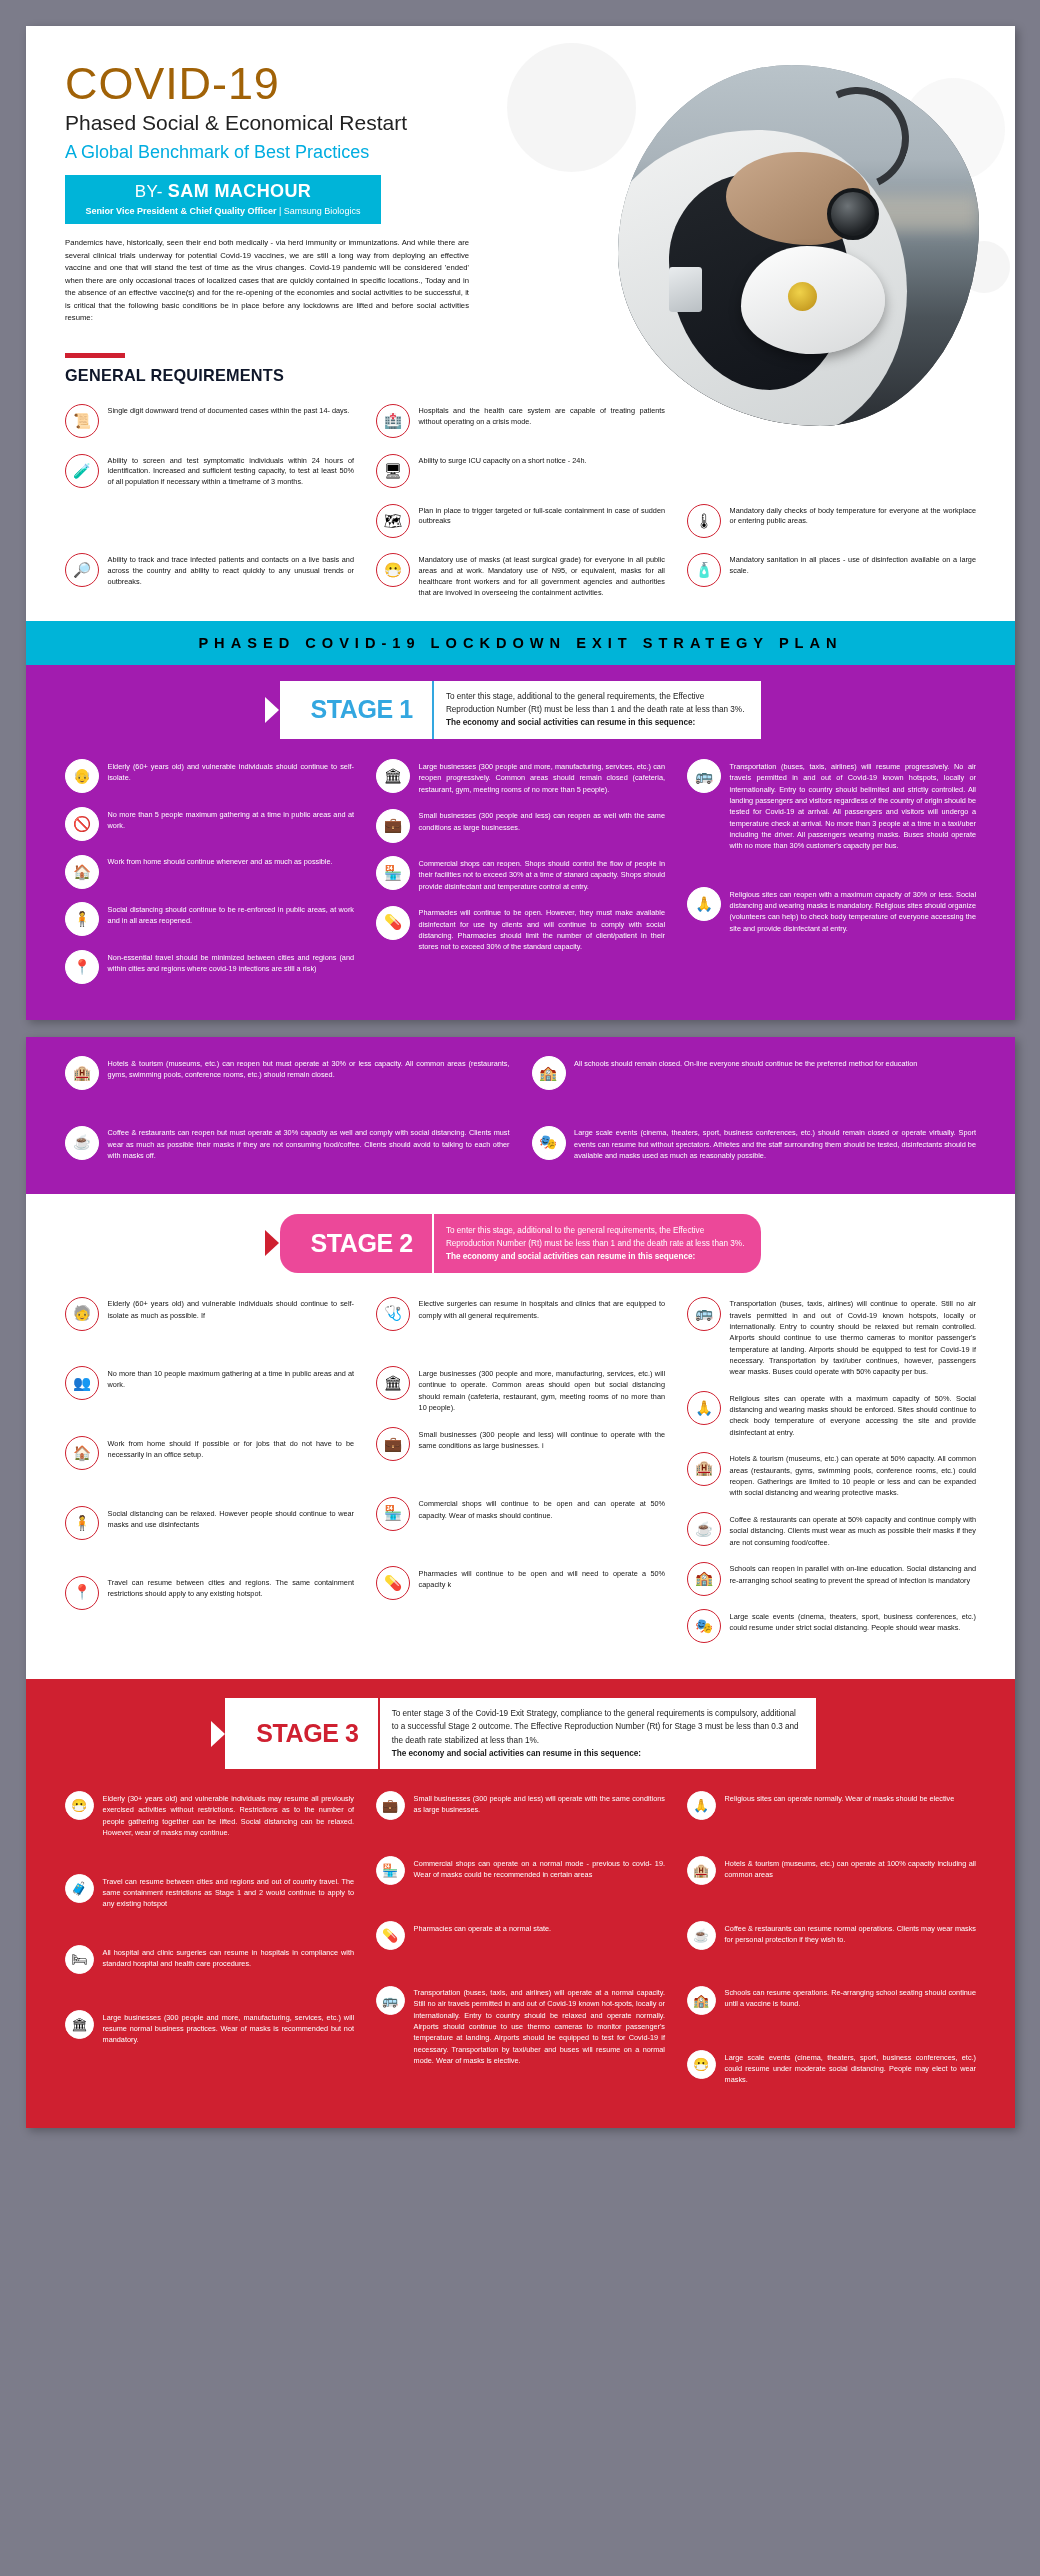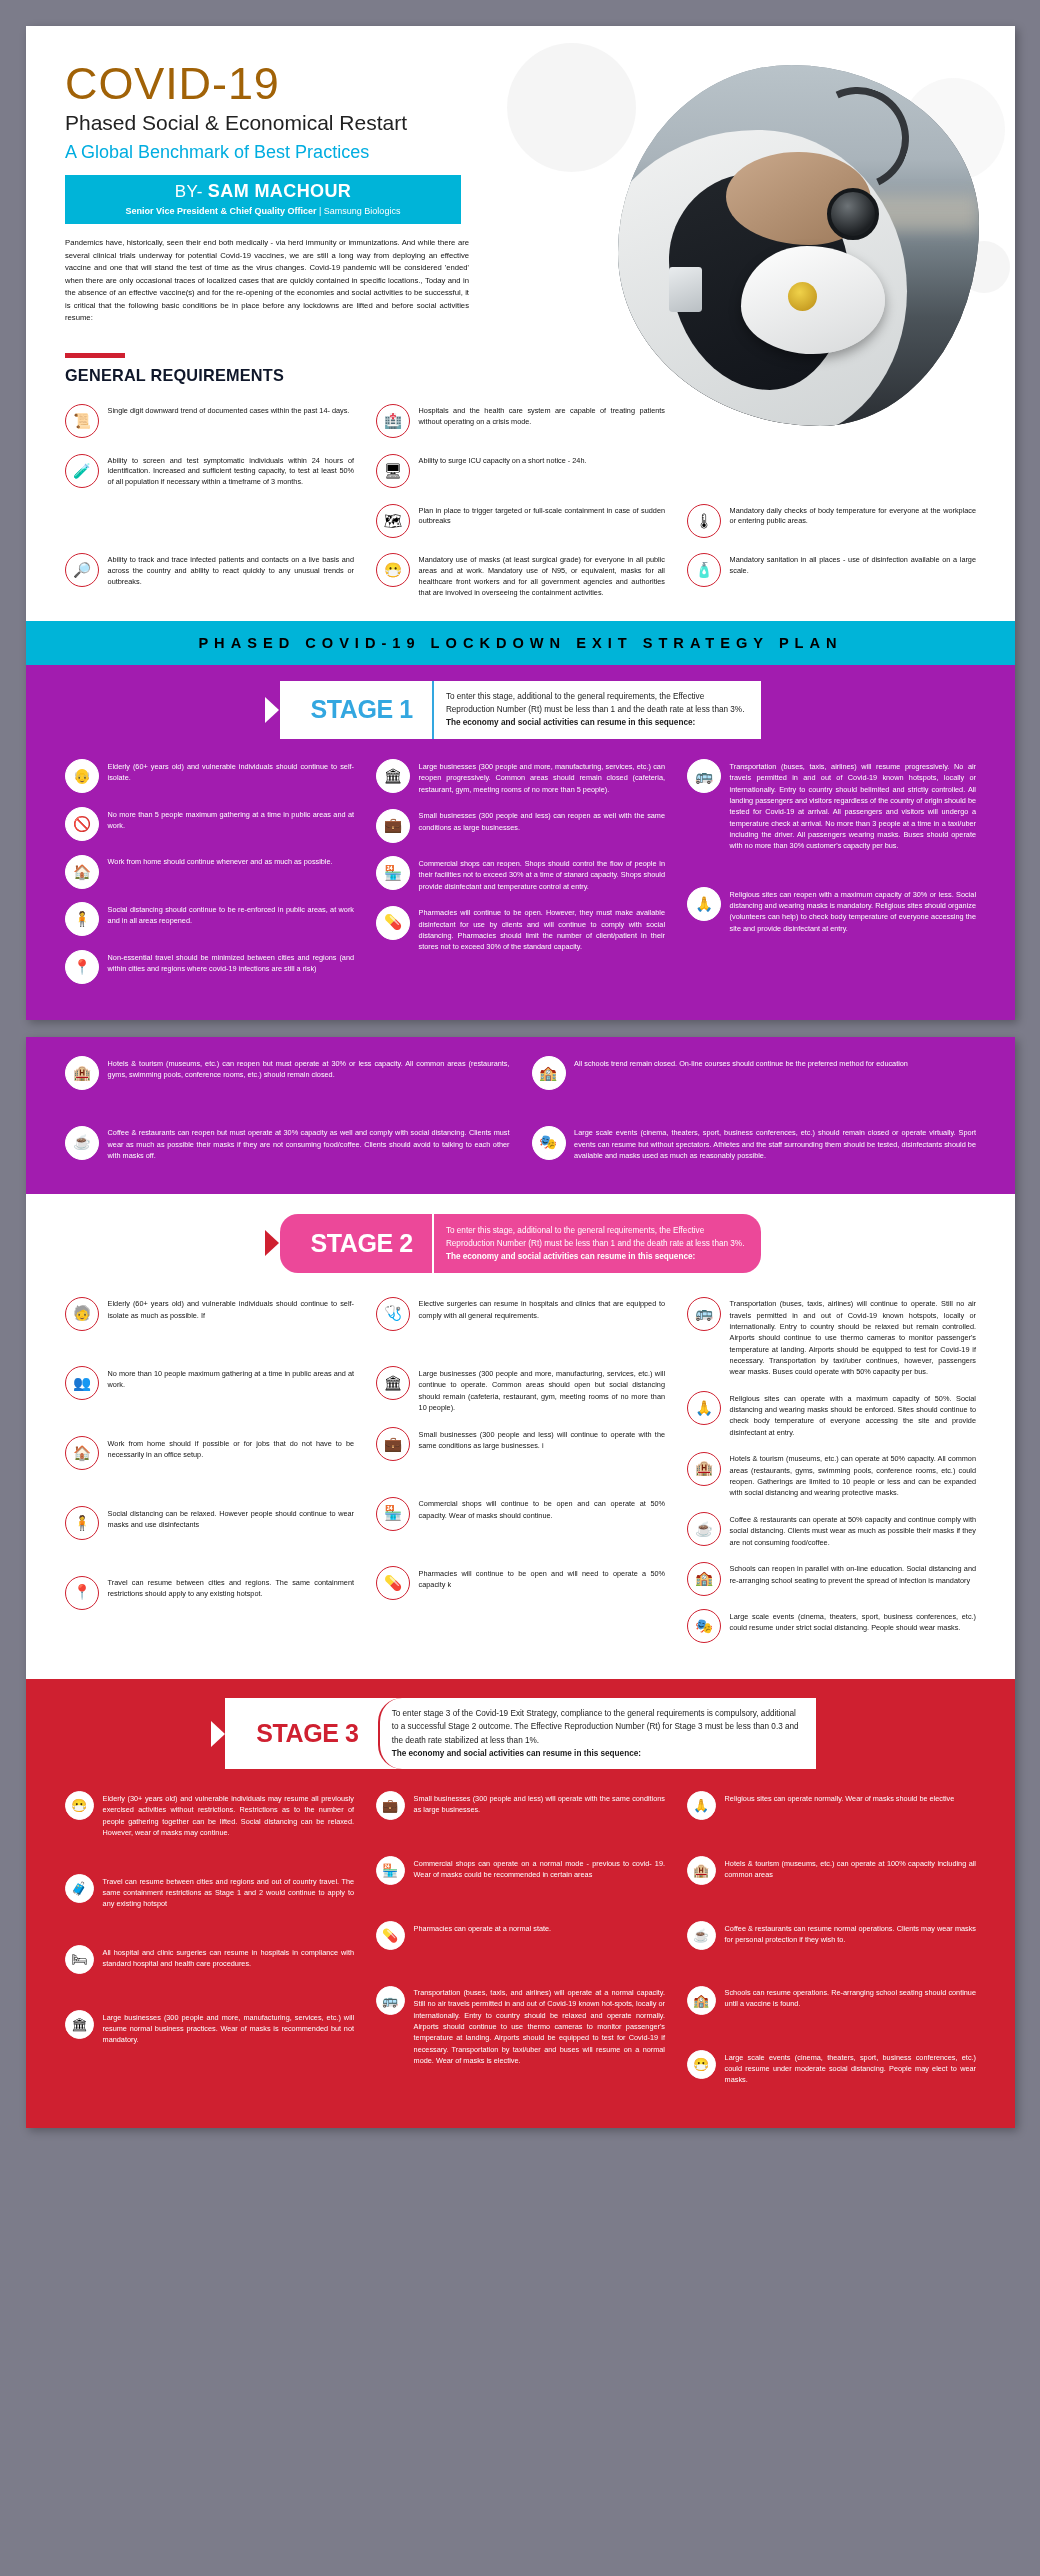--- a/index.html
+++ b/index.html
@@ -24,21 +24,21 @@
 
   
   .hdr { padding: 34px 0 0 39px; position:relative; z-index:3; }
   .title-main{
     font-size:45px; font-weight:400; letter-spacing:0.9px; color:#a16207; line-height:1.05;
   }
   .title-sub{ font-size:21px; color:#222; margin-top:3.4px; font-weight:400;}
   .title-accent{ font-size:18px; color:#00ade0; margin-top:6.9px; font-weight:400;}
 
   .byline{
-    background:#00b4d8; color:#fff; margin-top:12px; width:396px;
+    background:#00b4d8; color:#fff; margin-top:12px; width:316px;
     padding:6.9px 13.7px 7.7px 13.7px;
   }
   .byline-1{ font-size:17px; text-align:center; letter-spacing:0.4px;}
   .byline-1 b{ font-weight:700; font-size:18px;}
   .byline-2{ font-size:9px; font-weight:700; text-align:center; margin-top:3.4px;}
   .byline-2 span{ font-weight:400; }
 
   .intro{
     width:404px; margin:13.7px 0 0 39px; font-size:7.7px; line-height:1.62;
     color:#111; text-align:justify; position:relative; z-index:3;
@@ -115,21 +115,21 @@
   .stage-card .desc{ padding:9.4px 17px 9.4px 12px; max-width:627px; }
   .stage-card .desc p{ font-size:8.2px; line-height:1.6; color:#1a1a1a;}
   .stage-card .desc p.b{ font-weight:700; }
 
   .s1 .name{ color:#33a7e0; }
   .s1 .desc{ border-left:2.6px solid #33a7e0; }
   .s2 .name{ color:#ffffff; }
   .s2 .desc{ border-left:2.6px solid #ffffff; color:#fff;}
   .s2 .desc p{ color:#fff; }
   .s3 .name{ color:#cf2030; }
-  .s3 .desc{ border-left:2.6px solid #cf2030;border-radius:24px; }
+  .s3 .desc{ border-left:2.6px solid #cf2030; }
 
   .stage2-card{ background:#ec4899;border-radius:18px; }
   .stage2-card .arrow{ border-left-color:#cf2030; }
 
   
   .panel-cyan{ background:#a21caf; }
   .panel-red{ background:#cf2030; }
   .panel-white{ background:#fff; }
 
   .cols{ display:grid; grid-template-columns:1fr 1fr 1fr; column-gap:22px; }
@@ -325,21 +325,21 @@
               </div>
             <div class="sp"></div>
             <div class="item">
                 <div class="icn w">☕</div>
                 <div class="txt">Coffee &amp; restaurants can reopen but must operate at 30% capacity as well and comply with social distancing. Clients must wear as much as possible their masks if they are not consuming food/coffee. Clients should avoid to talking to each other with masks off.</div>
               </div>
           </div>
           <div>
             <div class="item">
                 <div class="icn w">🏫</div>
-                <div class="txt">All schools trend remain closed. On-line courses should continue be the preferred method for education</div>
+                <div class="txt">All schools should remain closed. On-line everyone should continue be the preferred method for education</div>
               </div>
             <div class="sp"></div>
             <div class="item">
                 <div class="icn w">🎭</div>
                 <div class="txt">Large scale events (cinema, theaters, sport, business conferences, etc.) should remain closed or operate virtually. Sport events can resume but without spectators. Athletes and the staff surrounding them should be tested, disinfectants should be available and masks used as much as reasonably possible.</div>
               </div>
           </div>
         </div>
       </div>
     </div>

